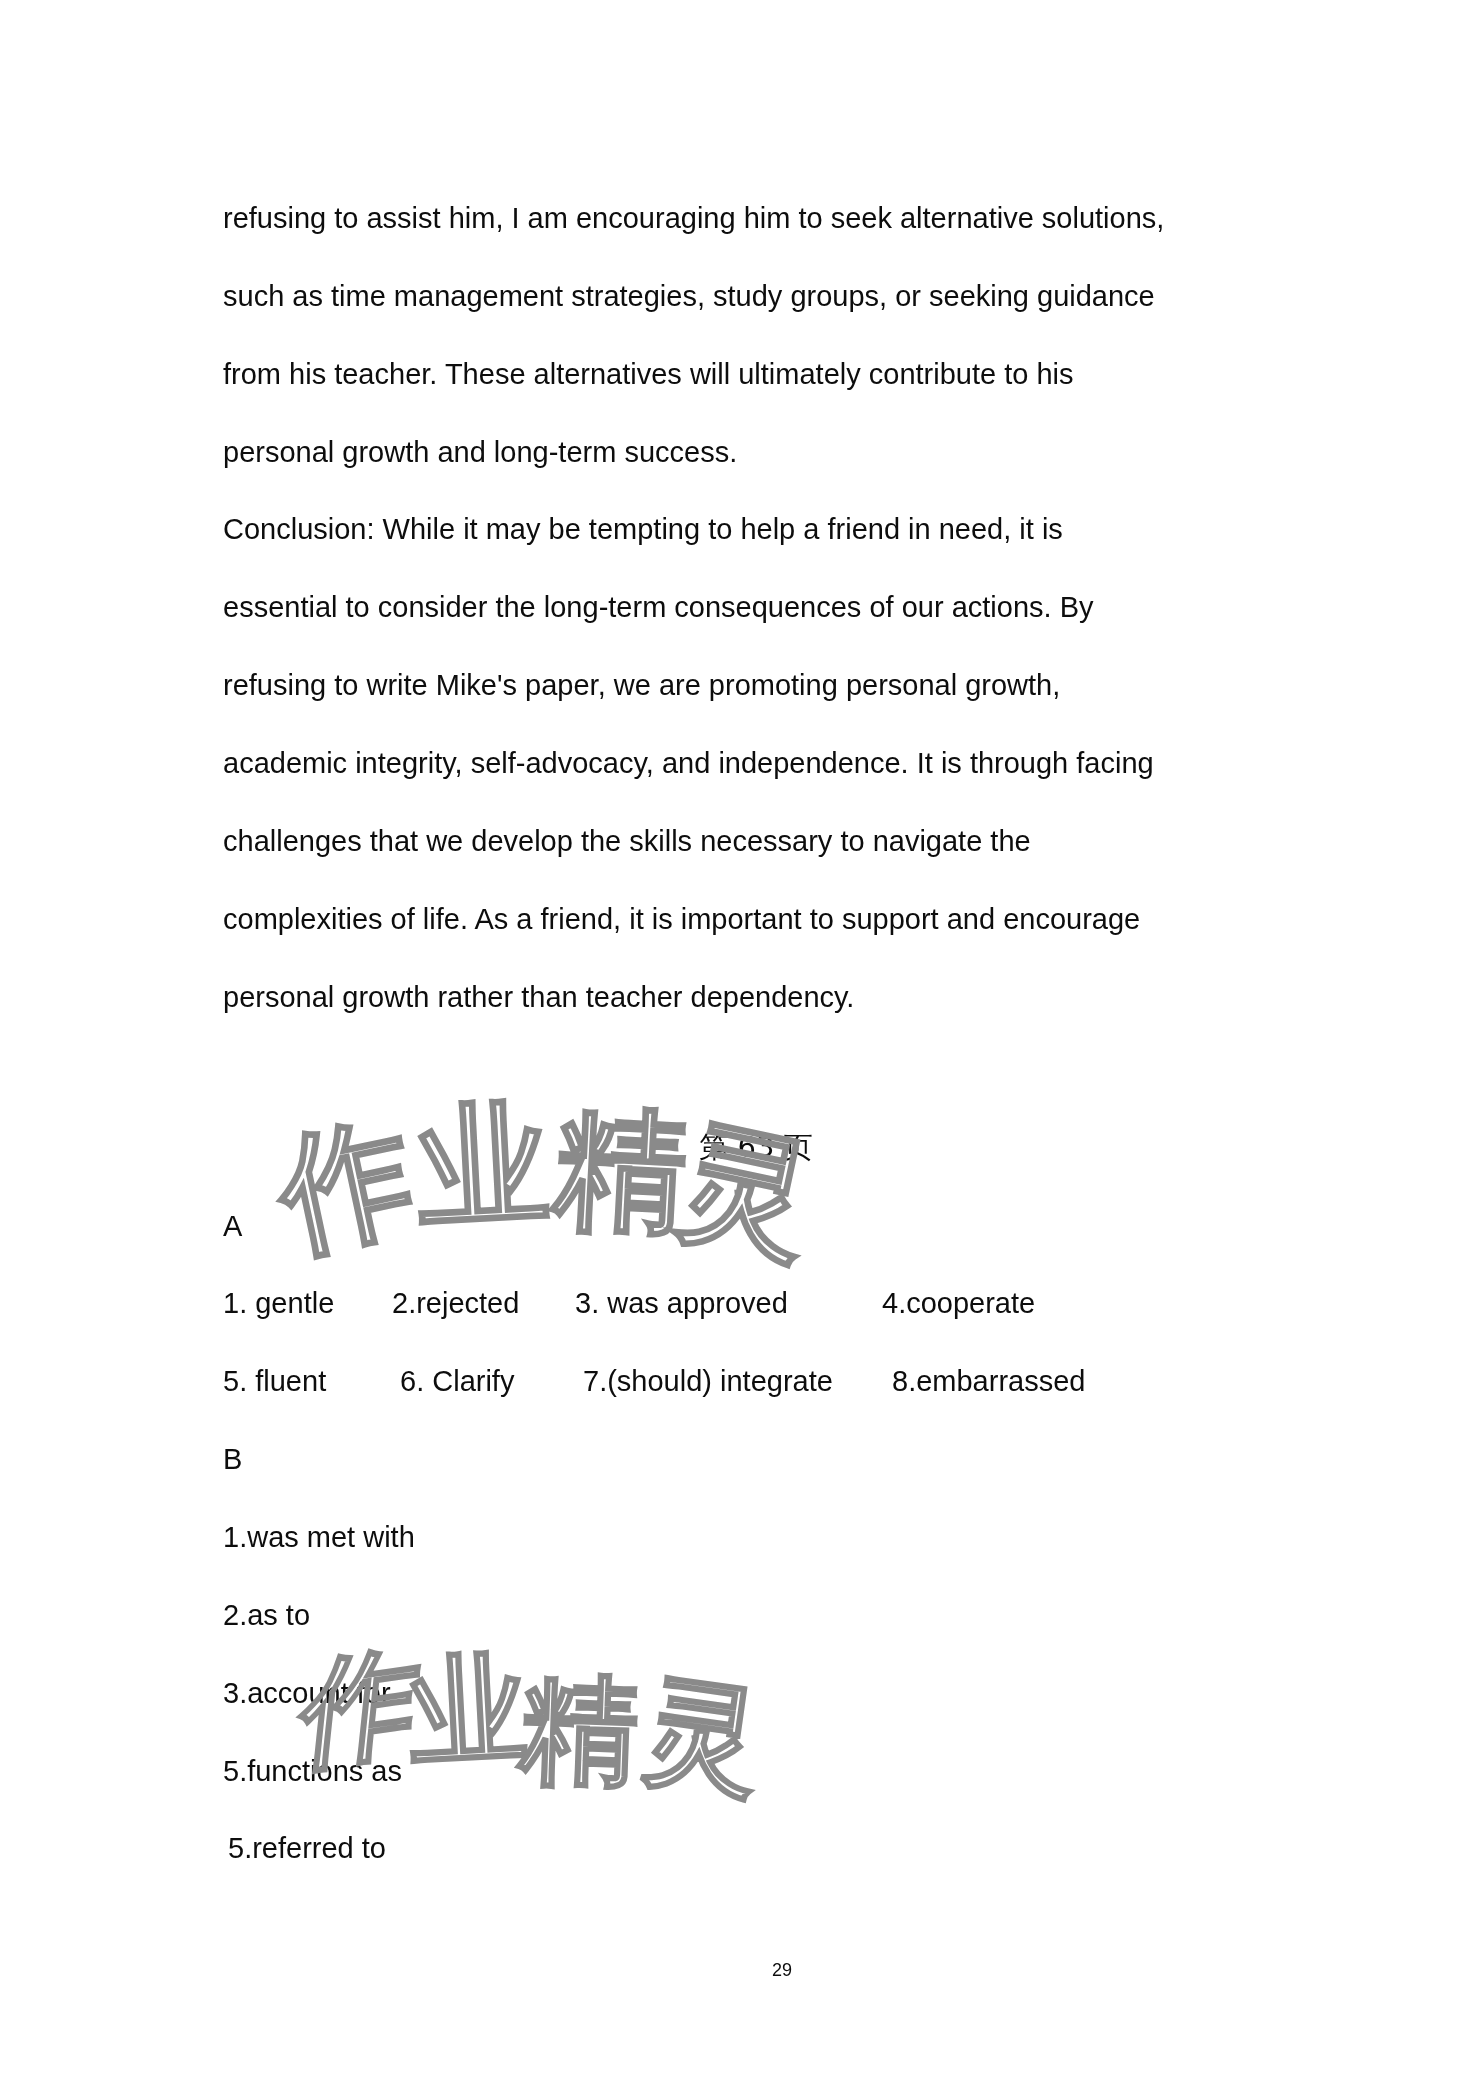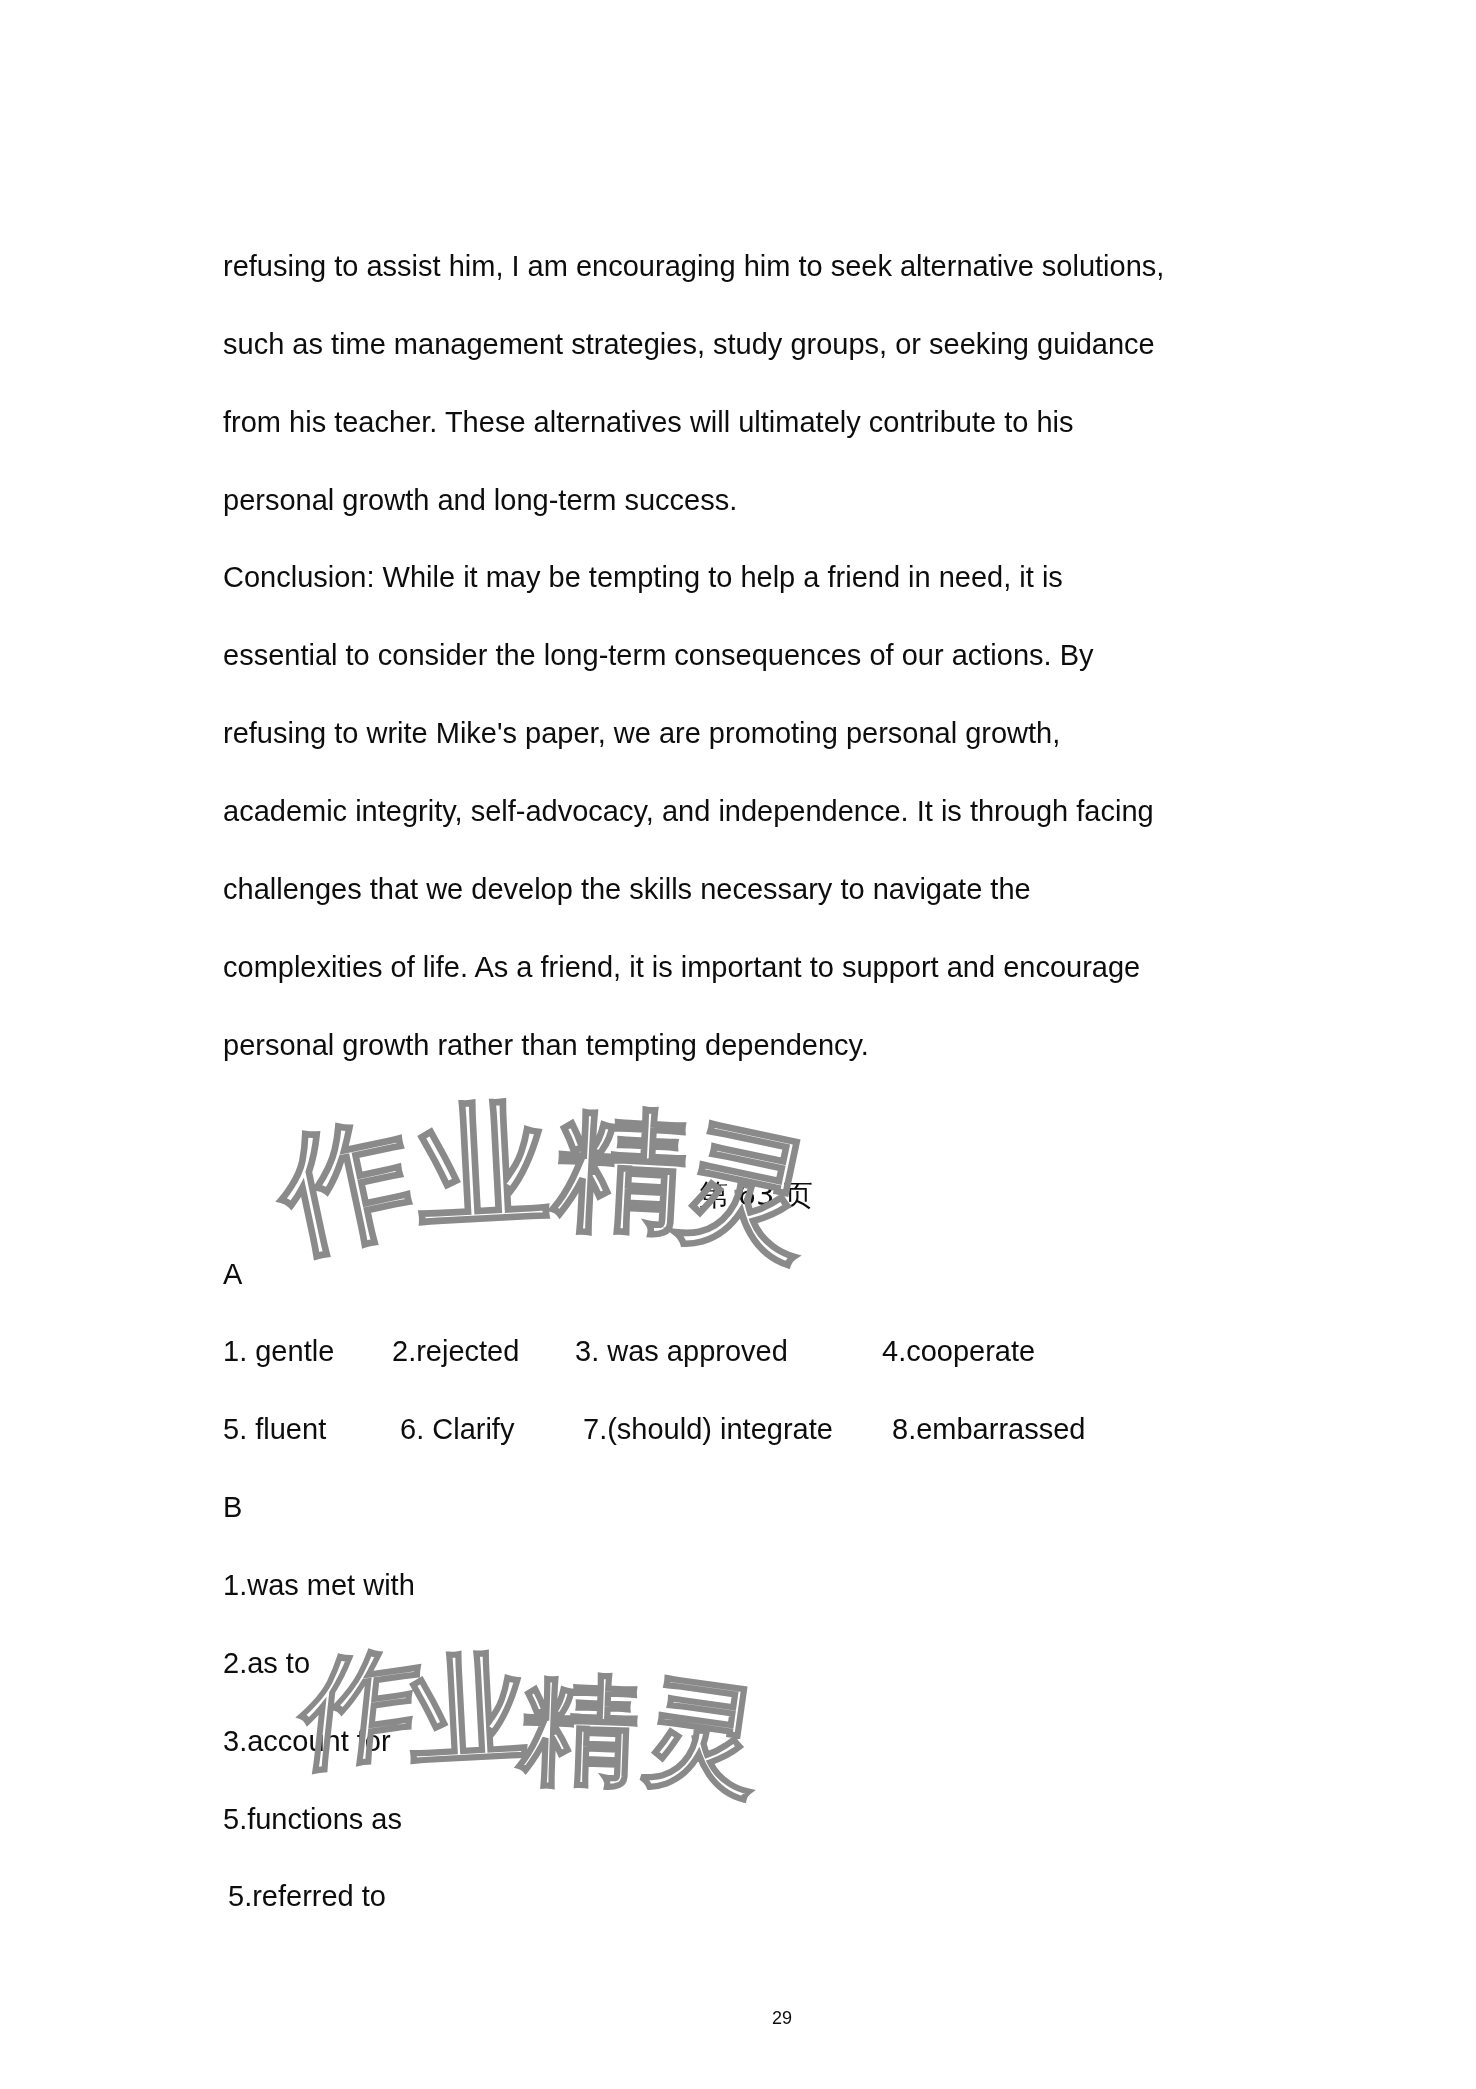--- a/index.html
+++ b/index.html
@@ -64,21 +64,21 @@
       font-family: "DejaVu Sans", sans-serif;
       font-weight: bold;
       color: transparent;
       -webkit-text-stroke: 2.5px #8a8a8a;
       line-height: 1;
       transform-origin: 50% 50%;
       white-space: nowrap;
     }
     .wm1 .wm-char { font-size: 132px; width: 132px; height: 132px; }
     .wm2 .wm-char { font-size: 118px; width: 118px; height: 118px; }
-    .text-layer { position: absolute; left: 0; top: 0; width: 1476px; height: 1524px; z-index: 1; margin-top: 48px; }
+    .text-layer { position: absolute; left: 0; top: 0; width: 1476px; height: 1524px; z-index: 1; }
   </style>
 </head>
 <body>
 
 <div class="page">
 
   <div class="wm wm1">
     <span class="wm-char" style="left: 280px; top: 1119px; transform: rotate(-12deg); -webkit-text-stroke: 2.5px rgb(138, 138, 138);">作</span>
     <span class="wm-char" style="left: 417px; top: 1099px; transform: rotate(-3deg); -webkit-text-stroke: 2.5px rgb(138, 138, 138);">业</span>
     <span class="wm-char" style="left: 554px; top: 1104px; transform: rotate(3deg); -webkit-text-stroke: 2.5px rgb(138, 138, 138);">精</span>
@@ -98,21 +98,21 @@
       <div class="line" style="top:204px;"><span class="txt">refusing to assist him, I am encouraging him to seek alternative solutions,</span></div>
       <div class="line" style="top:282px;"><span class="txt">such as time management strategies, study groups, or seeking guidance</span></div>
       <div class="line" style="top:360px;text-align:right;"><span class="txt">from his teacher. These alternatives will ultimately contribute to his</span></div>
       <div class="line" style="top:438px;"><span class="txt">personal growth and long-term success.</span></div>
       <div class="line" style="top:515px;"><span class="txt">Conclusion: While it may be tempting to help a friend in need, it is</span></div>
       <div class="line" style="top:593px;"><span class="txt">essential to consider the long-term consequences of our actions. By</span></div>
       <div class="line" style="top:671px;"><span class="txt">refusing to write Mike's paper, we are promoting personal growth,</span></div>
       <div class="line" style="top:749px;"><span class="txt">academic integrity, self-advocacy, and independence. It is through facing</span></div>
       <div class="line" style="top:827px;"><span class="txt">challenges that we develop the skills necessary to navigate the</span></div>
       <div class="line" style="top:905px;"><span class="txt">complexities of life. As a friend, it is important to support and encourage</span></div>
-      <div class="line" style="top:983px;"><span class="txt">personal growth rather than tempting dependency.</span></div>
+      <div class="line" style="top:983px;"><span class="txt">personal growth rather than teacher dependency.</span></div>
     </div>
 
     <div class="centered heading" style="top:1133px;padding-left:18px;">第 63 页</div>
 
     <div class="ans" style="left:223px; top:1212px;">A</div>
 
     <div>
       <div class="ans" style="left:223px; top:1289px;">1. gentle</div>
       <div class="ans" style="left:392px; top:1289px;">2.rejected</div>
       <div class="ans" style="left:575px; top:1289px;">3. was approved</div>

